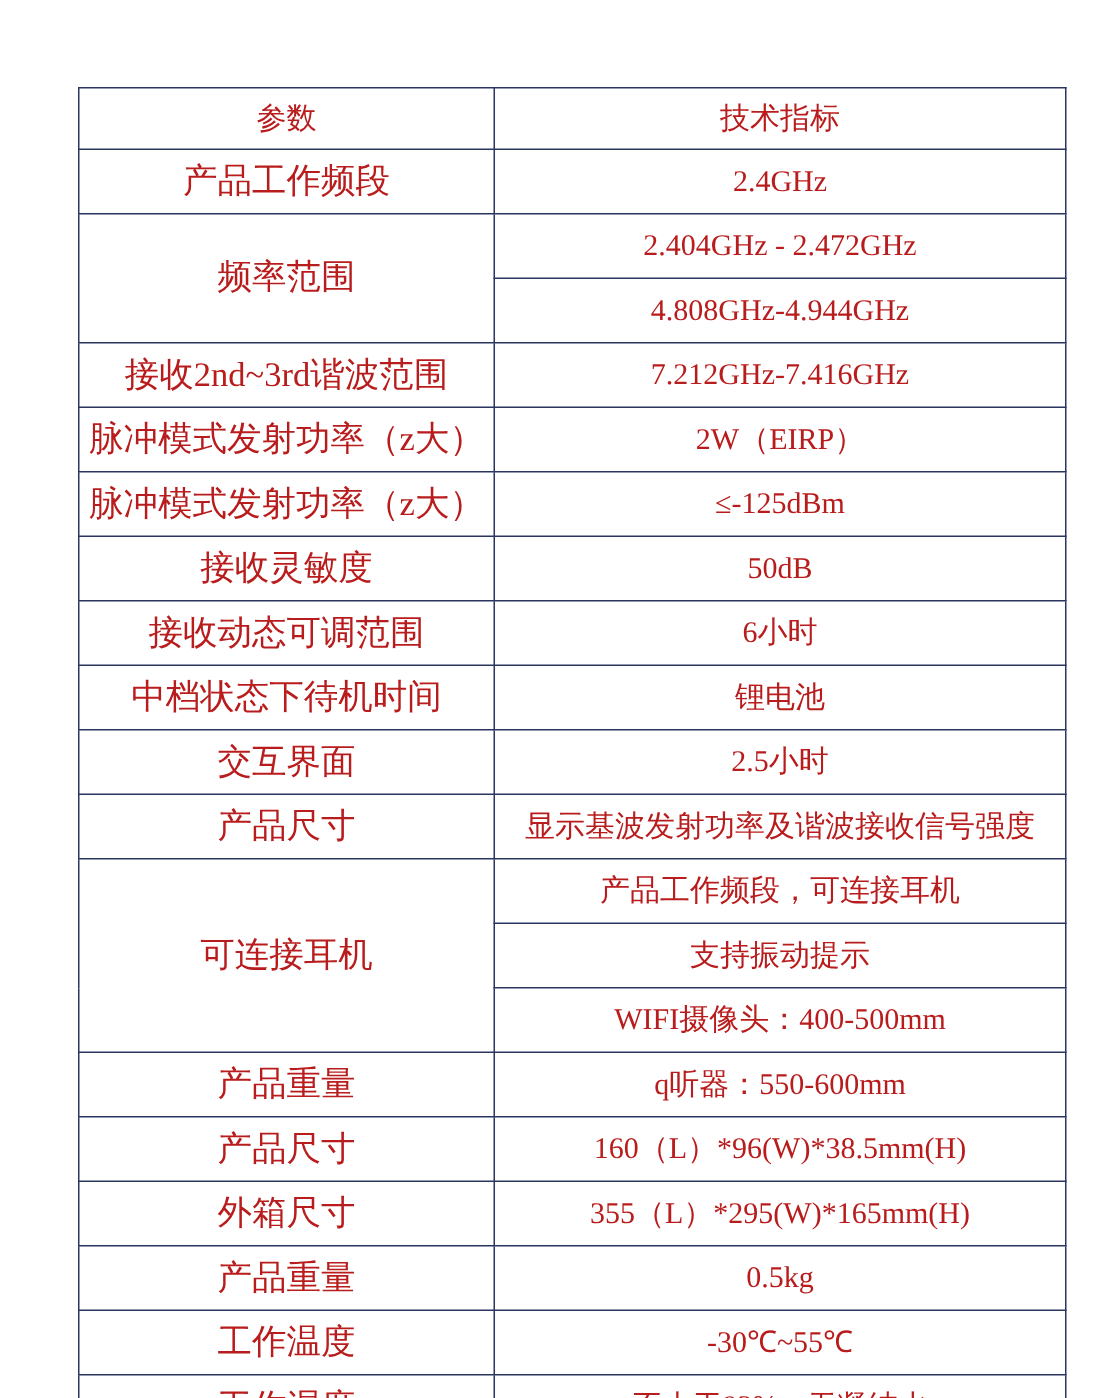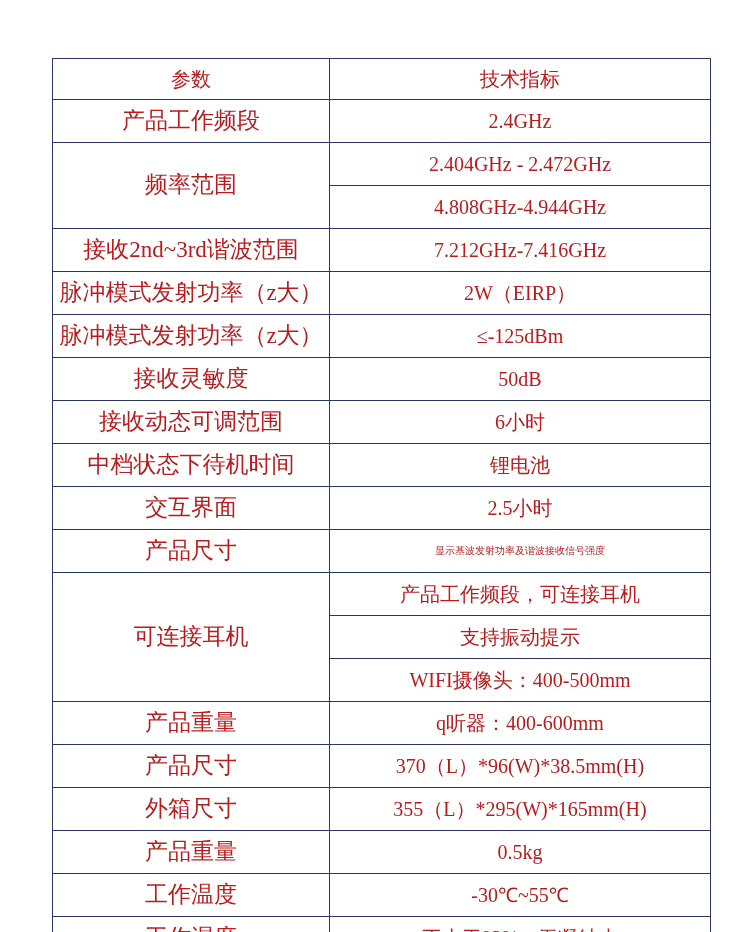--- a/index.html
+++ b/index.html
@@ -45,21 +45,21 @@
   }
   .param-cell {
     font-size: 23px;
     height: 36px;
   }
   .value-cell {
     font-size: 20px;
     height: 36px;
   }
   .value-small {
-    font-size: 10px;
+    font-size: 20px;
   }
   .tall-2 { height: 74px; }
   .tall-3 { height: 112px; }
 </style>
 </head>
 <body>
 
 <div class="page">
   <table class="spec-table">
     <tbody>
@@ -127,26 +127,26 @@
       </tr>
       <tr>
         <td class="value-cell">支持振动提示</td>
       </tr>
       <tr>
         <td class="value-cell">WIFI摄像头：400-500mm</td>
       </tr>
 
       <tr>
         <td class="param-cell">产品重量</td>
-        <td class="value-cell">q听器：400-600mm</td>
+        <td class="value-cell">q听器：550-600mm</td>
       </tr>
 
       <tr>
         <td class="param-cell">产品尺寸</td>
-        <td class="value-cell">370（L）*96(W)*38.5mm(H)</td>
+        <td class="value-cell">160（L）*96(W)*38.5mm(H)</td>
       </tr>
 
       <tr>
         <td class="param-cell">外箱尺寸</td>
         <td class="value-cell">355（L）*295(W)*165mm(H)</td>
       </tr>
 
       <tr>
         <td class="param-cell">产品重量</td>
         <td class="value-cell">0.5kg</td>

